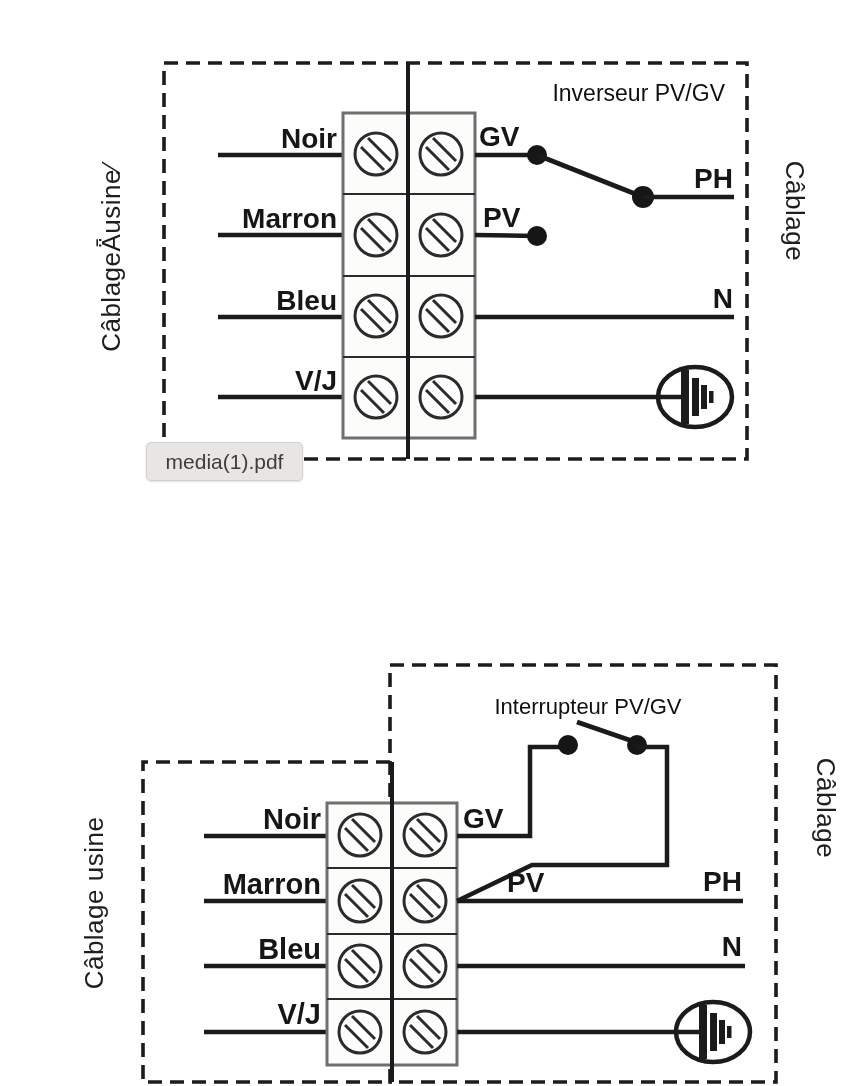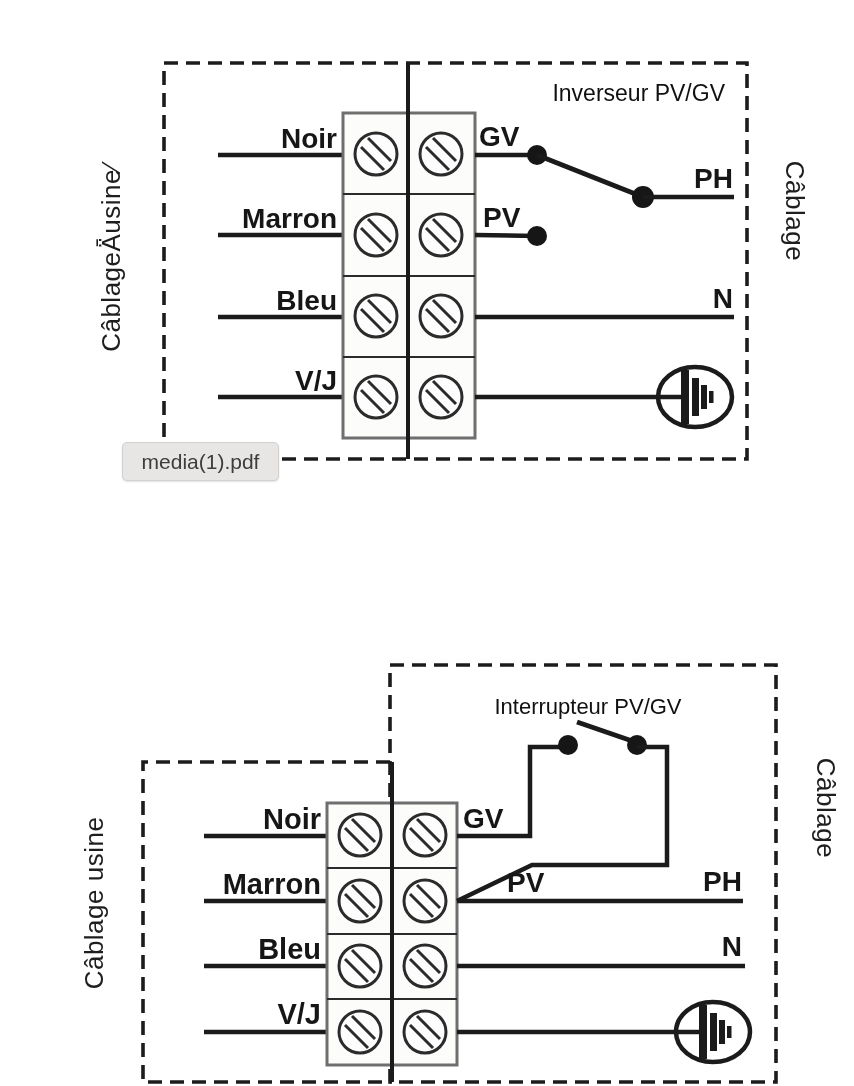--- a/index.html
+++ b/index.html
@@ -11,21 +11,21 @@
   .dashed{stroke:#1c1c1c;stroke-width:3.6;fill:none;stroke-dasharray:14 8;}
   .blockOuter{fill:#fcfcfb;stroke:#6f6f6f;stroke-width:3;}
   .blockLine{stroke:#2b2b2b;stroke-width:2;}
   .dot{fill:#161616;}
   .lblT{font-size:28px;font-weight:bold;fill:#161616;}
   .lblB{font-size:29px;font-weight:bold;fill:#161616;}
   .term{font-size:28px;font-weight:bold;fill:#161616;}
   .titleT{font-size:23px;font-weight:400;fill:#101010;}
   .titleB{font-size:22px;font-weight:400;fill:#101010;}
   .side{font-size:26px;font-weight:400;fill:#1e1e1e;letter-spacing:0.5px;}
-  #file-badge{position:absolute;left:122px;top:422px;width:155px;height:37px;
+  #file-badge{position:absolute;left:146px;top:422px;width:155px;height:37px;
       background:#e7e6e4;border:1px solid #d2d1cf;border-radius:5px;
       color:#3d3d3d;font-size:21px;line-height:37px;text-align:center;
       box-shadow:0 1px 2px rgba(0,0,0,0.12);}
 </style>
 </head>
 <body>
 
 <div id="stage">
 
 <svg width="854" height="1086" viewBox="0 0 854 1086">

